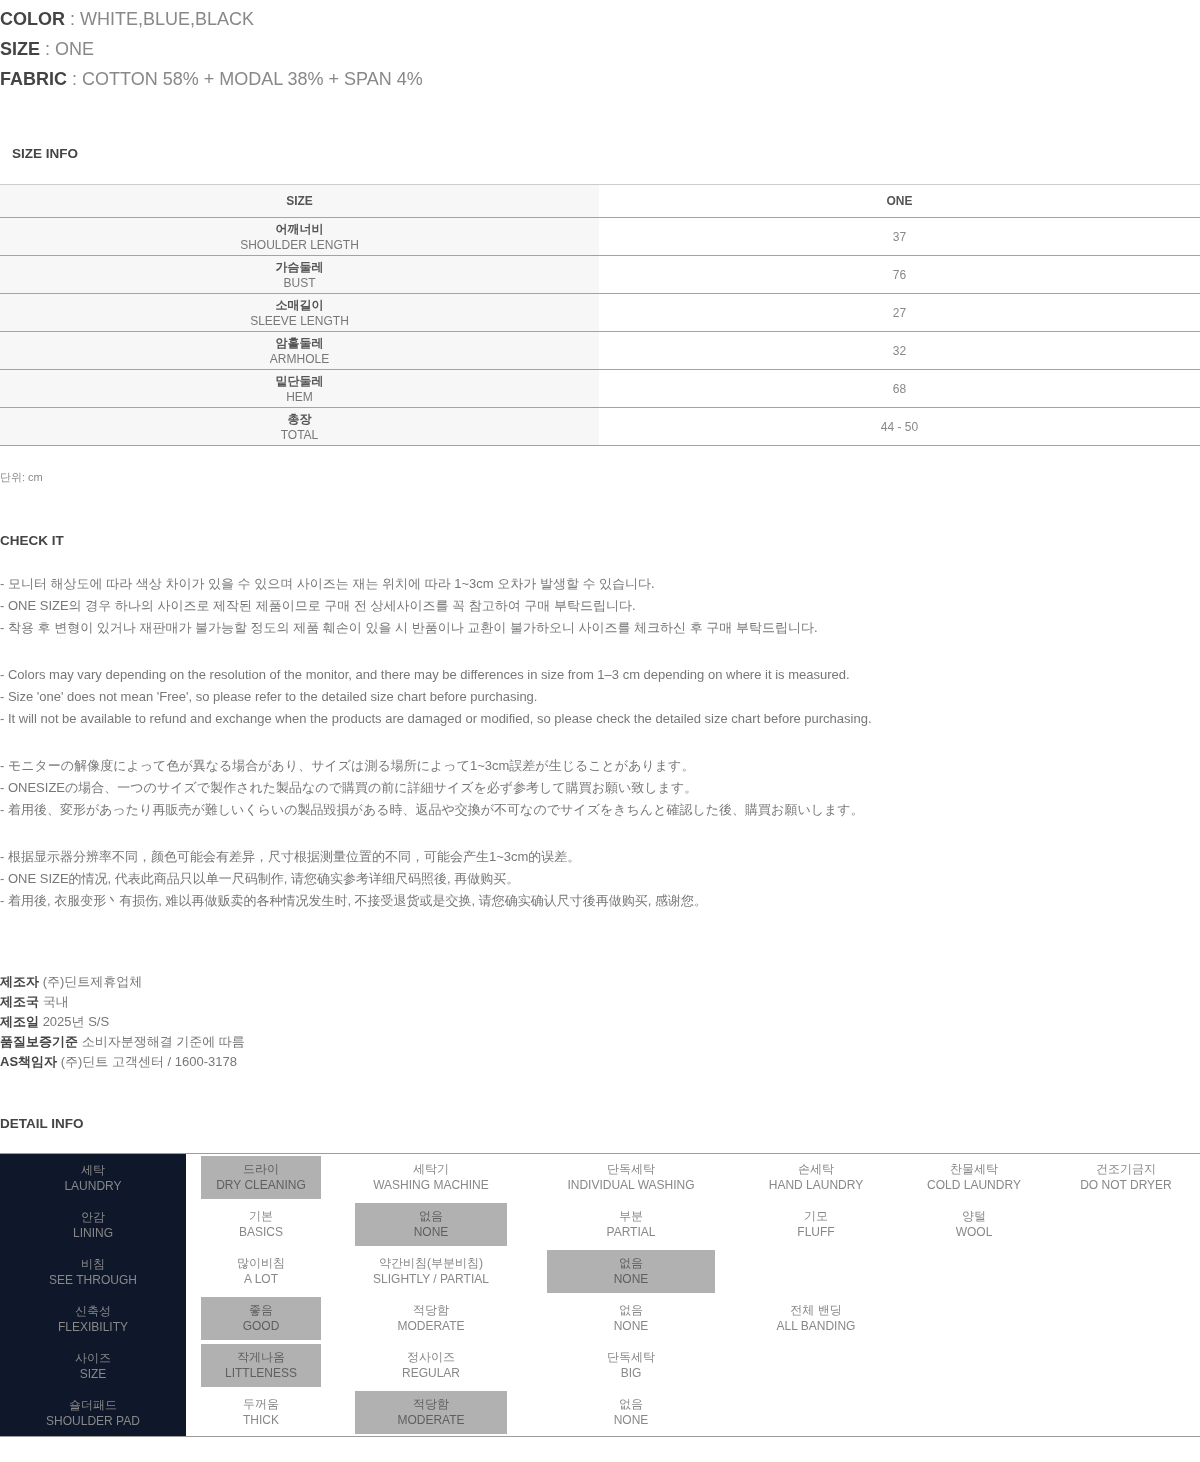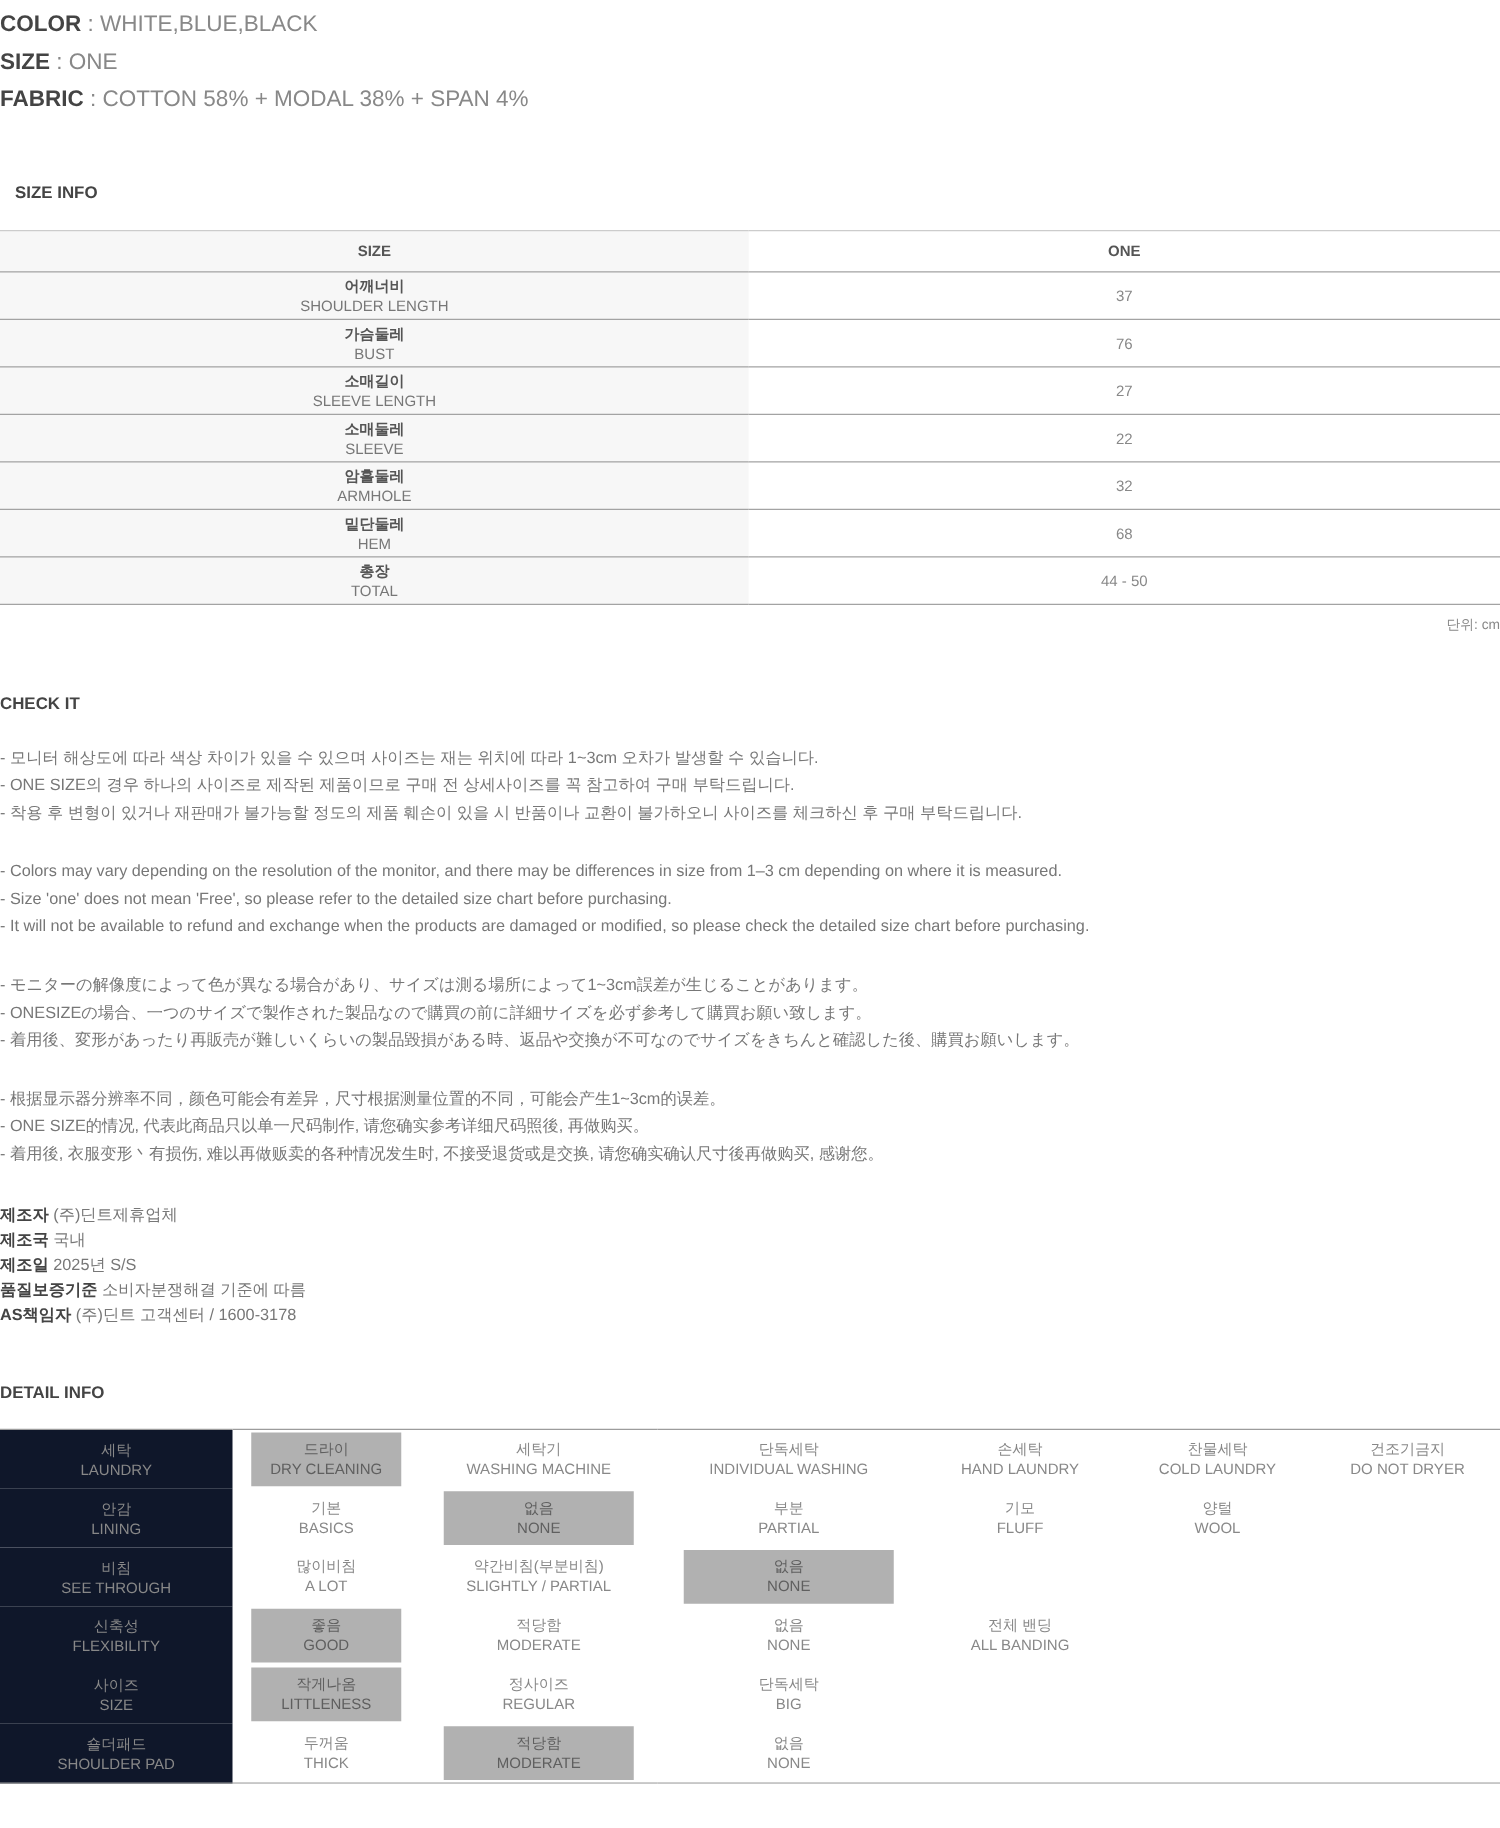--- a/index.html
+++ b/index.html
@@ -29,28 +29,28 @@
     border-bottom:1px solid #a3a3a3; text-align:center; vertical-align:middle;
   }
   table.size-table th { height:33px; font-size:12px; font-weight:bold; color:#555; }
   table.size-table td { height:38px; font-size:12px; }
   .col-label-bg { background:#f7f7f7; }
   td.size-label { background:#f7f7f7; }
   .size-label .kr { font-weight:bold; color:#555; font-size:12px; line-height:14px; }
   .size-label .en { color:#777; font-size:12px; line-height:14px; margin-top:2px; }
   td.size-value { color:#888; background:#ffffff; }
 
-  .unit-note { text-align:right; font-size:11px; color:#888; margin-top:8px; }
+  .unit-note { font-size:11px; color:#888; margin-top:24px; }
 
   
   .notes { margin-top:25px; }
   .notes p { font-size:13px; line-height:22px; color:#777; }
 
   
-  .manufacturer { margin-top:28px; }
+  .manufacturer { margin-top:60px; }
   .manufacturer p { font-size:13px; line-height:20px; color:#777; }
   .manufacturer b { color:#444; font-weight:bold; }
 
   
   table.detail-table {
     width:100%; border-collapse:collapse; table-layout:fixed;
     margin-top:22px; border-top:1px solid #9c9c9c; border-bottom:1px solid #9c9c9c;
   }
   table.detail-table td { height:46px; vertical-align:middle; text-align:center; padding:0; }
   td.detail-cat { background:#0f172a; }
@@ -101,27 +101,20 @@
       </tr>
       <tr>
         <td class="size-label">
             <div class="kr">소매길이</div>
             <div class="en">SLEEVE LENGTH</div>
           </td>
         <td class="size-value">27</td>
       </tr>
       <tr>
         <td class="size-label">
-            <div class="kr">소매둘레</div>
-            <div class="en">SLEEVE</div>
-          </td>
-        <td class="size-value">22</td>
-      </tr>
-      <tr>
-        <td class="size-label">
             <div class="kr">암홀둘레</div>
             <div class="en">ARMHOLE</div>
           </td>
         <td class="size-value">32</td>
       </tr>
       <tr>
         <td class="size-label">
             <div class="kr">밑단둘레</div>
             <div class="en">HEM</div>
           </td>

